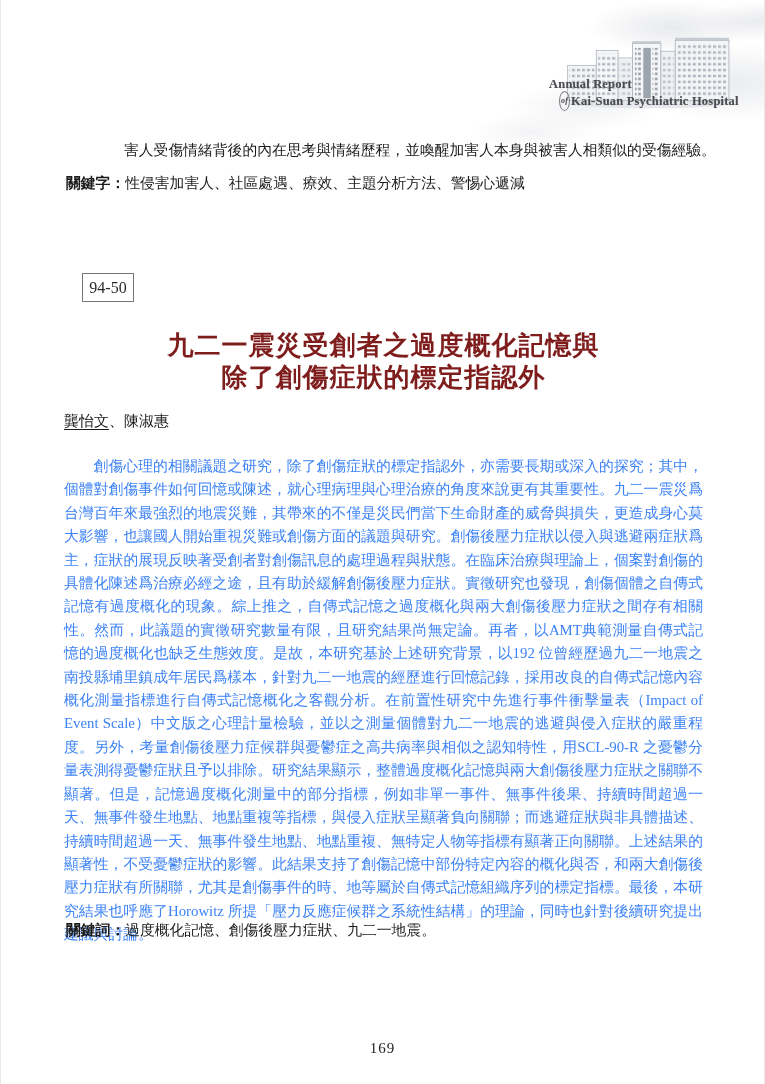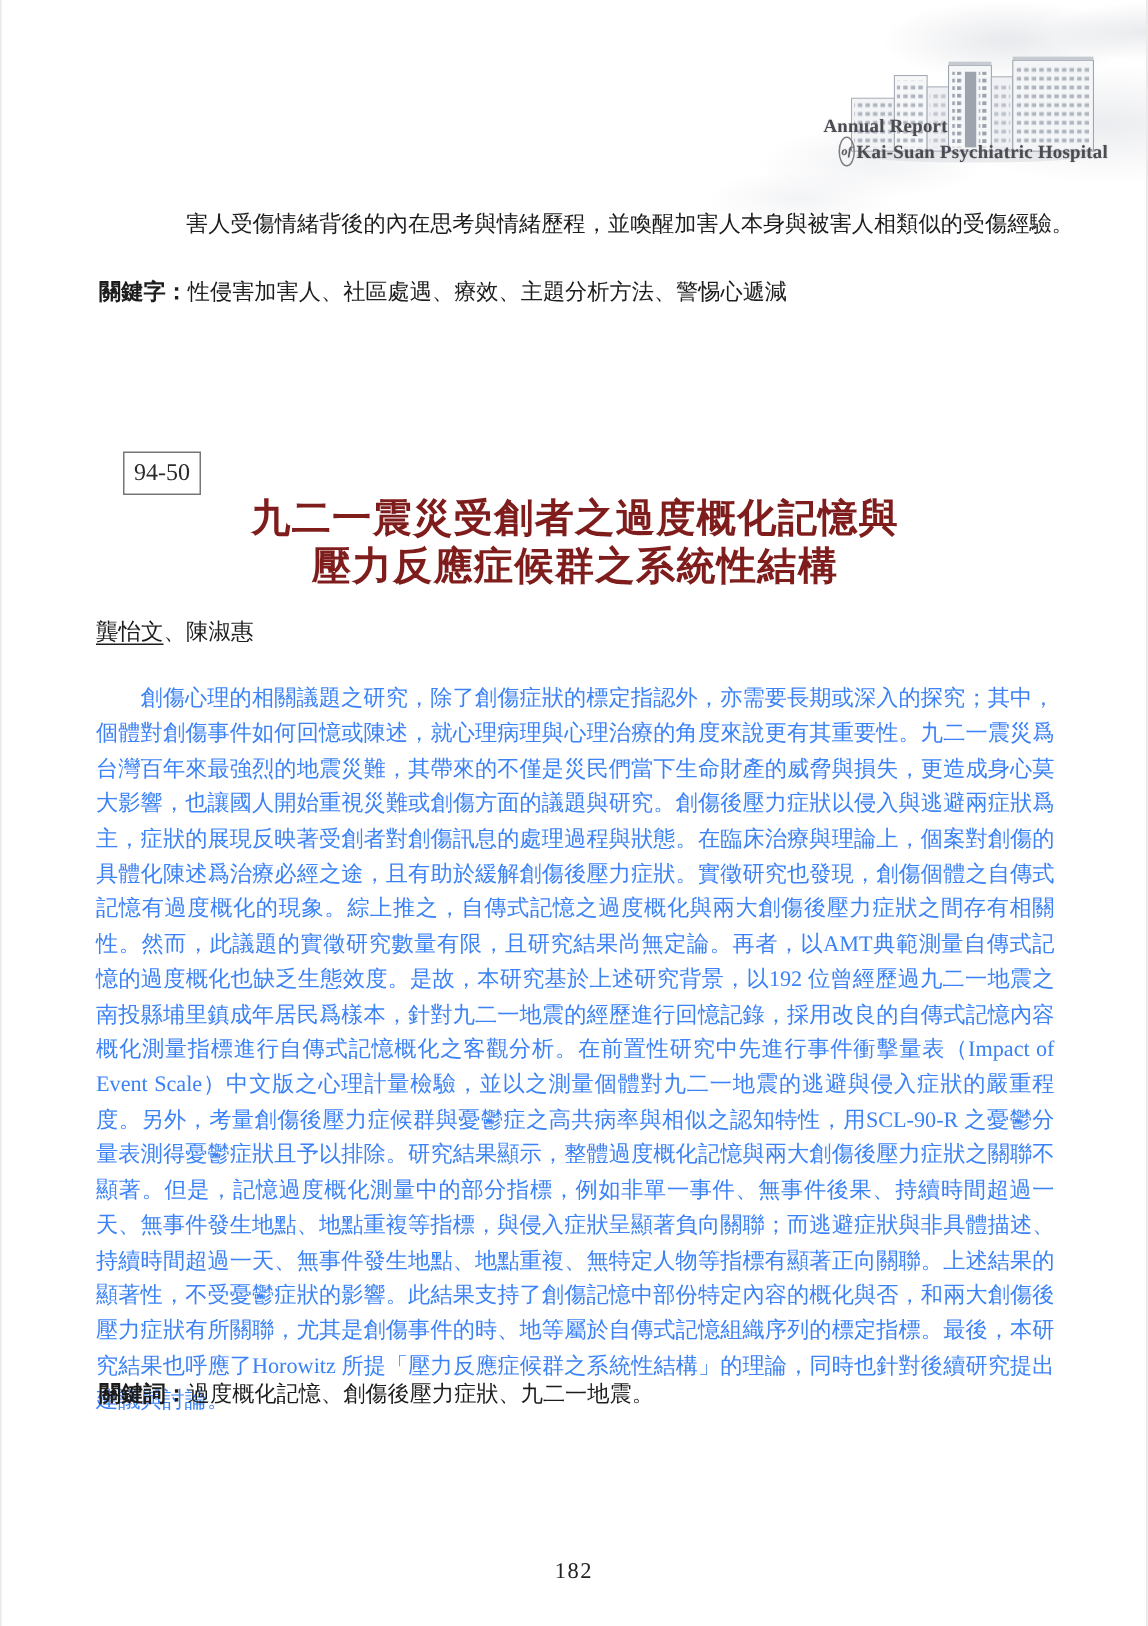--- a/index.html
+++ b/index.html
@@ -40,28 +40,28 @@
   
   .cont-line{
     position:absolute;left:123px;top:139px;width:592px;
     font-size:14.8px;line-height:22px;
   }
   .kw-line{
     position:absolute;left:65px;width:640px;
     font-size:14.8px;line-height:22px;
   }
   .kw-label{font-weight:bold;}
-  .prev-kw{top:184px;}
+  .prev-kw{top:172px;}
   .end-kw{top:919px;}
 
   .code-box{
     position:absolute;left:81px;top:273px;
     width:50px;height:27px;
     border:1px solid #767676;
-    text-align:center;line-height:27px;font-size:16px;color:#2a2a2a;margin-top:28px;
+    text-align:center;line-height:27px;font-size:16px;color:#2a2a2a;
   }
 
   .title{
     position:absolute;left:63px;top:330px;width:639px;margin:0;
     text-align:center;font-size:26px;font-weight:bold;line-height:32px;
     letter-spacing:1px;color:#7f1d1d;
   }
   .authors{
     position:absolute;left:63px;top:412px;width:639px;
     text-align:left;font-size:15px;
@@ -128,23 +128,23 @@
       <div class="logo-line2"><span class="of-mark">of</span><span>Kai-Suan Psychiatric Hospital</span></div>
     </div>
   </div>
 
   <div class="cont-line">害人受傷情緒背後的內在思考與情緒歷程，並喚醒加害人本身與被害人相類似的受傷經驗。</div>
 
   <div class="kw-line prev-kw"><span class="kw-label">關鍵字：</span><span>性侵害加害人、社區處遇、療效、主題分析方法、警惕心遞減</span></div>
 
   <div class="code-box">94-50</div>
 
-  <h1 class="title"><span>九二一震災受創者之過度概化記憶與</span><br><span>壓力反應症候群之系統性結構</span></h1>
+  <h1 class="title"><span>九二一震災受創者之過度概化記憶與</span><br><span>除了創傷症狀的標定指認外</span></h1>
 
   <div class="authors"><span class="underlined">龔怡文</span><span>、</span><span>陳淑惠</span></div>
 
   <div class="abstract">創傷心理的相關議題之研究，除了創傷症狀的標定指認外，亦需要長期或深入的探究；其中，個體對創傷事件如何回憶或陳述，就心理病理與心理治療的角度來說更有其重要性。九二一震災爲台灣百年來最強烈的地震災難，其帶來的不僅是災民們當下生命財產的威脅與損失，更造成身心莫大影響，也讓國人開始重視災難或創傷方面的議題與研究。創傷後壓力症狀以侵入與逃避兩症狀爲主，症狀的展現反映著受創者對創傷訊息的處理過程與狀態。在臨床治療與理論上，個案對創傷的具體化陳述爲治療必經之途，且有助於緩解創傷後壓力症狀。實徵研究也發現，創傷個體之自傳式記憶有過度概化的現象。綜上推之，自傳式記憶之過度概化與兩大創傷後壓力症狀之間存有相關性。然而，此議題的實徵研究數量有限，且研究結果尚無定論。再者，以AMT典範測量自傳式記憶的過度概化也缺乏生態效度。是故，本研究基於上述研究背景，以192 位曾經歷過九二一地震之南投縣埔里鎮成年居民爲樣本，針對九二一地震的經歷進行回憶記錄，採用改良的自傳式記憶內容概化測量指標進行自傳式記憶概化之客觀分析。在前置性研究中先進行事件衝擊量表（Impact of Event Scale）中文版之心理計量檢驗，並以之測量個體對九二一地震的逃避與侵入症狀的嚴重程度。另外，考量創傷後壓力症候群與憂鬱症之高共病率與相似之認知特性，用SCL-90-R 之憂鬱分量表測得憂鬱症狀且予以排除。研究結果顯示，整體過度概化記憶與兩大創傷後壓力症狀之關聯不顯著。但是，記憶過度概化測量中的部分指標，例如非單一事件、無事件後果、持續時間超過一天、無事件發生地點、地點重複等指標，與侵入症狀呈顯著負向關聯；而逃避症狀與非具體描述、持續時間超過一天、無事件發生地點、地點重複、無特定人物等指標有顯著正向關聯。上述結果的顯著性，不受憂鬱症狀的影響。此結果支持了創傷記憶中部份特定內容的概化與否，和兩大創傷後壓力症狀有所關聯，尤其是創傷事件的時、地等屬於自傳式記憶組織序列的標定指標。最後，本研究結果也呼應了Horowitz 所提「壓力反應症候群之系統性結構」的理論，同時也針對後續研究提出建議與討論。</div>
 
   <div class="kw-line end-kw"><span class="kw-label">關鍵詞：</span><span>過度概化記憶、創傷後壓力症狀、九二一地震。</span></div>
 
-  <div class="page-number">182</div>
+  <div class="page-number">169</div>
 
 </div>
 
 </body></html>

